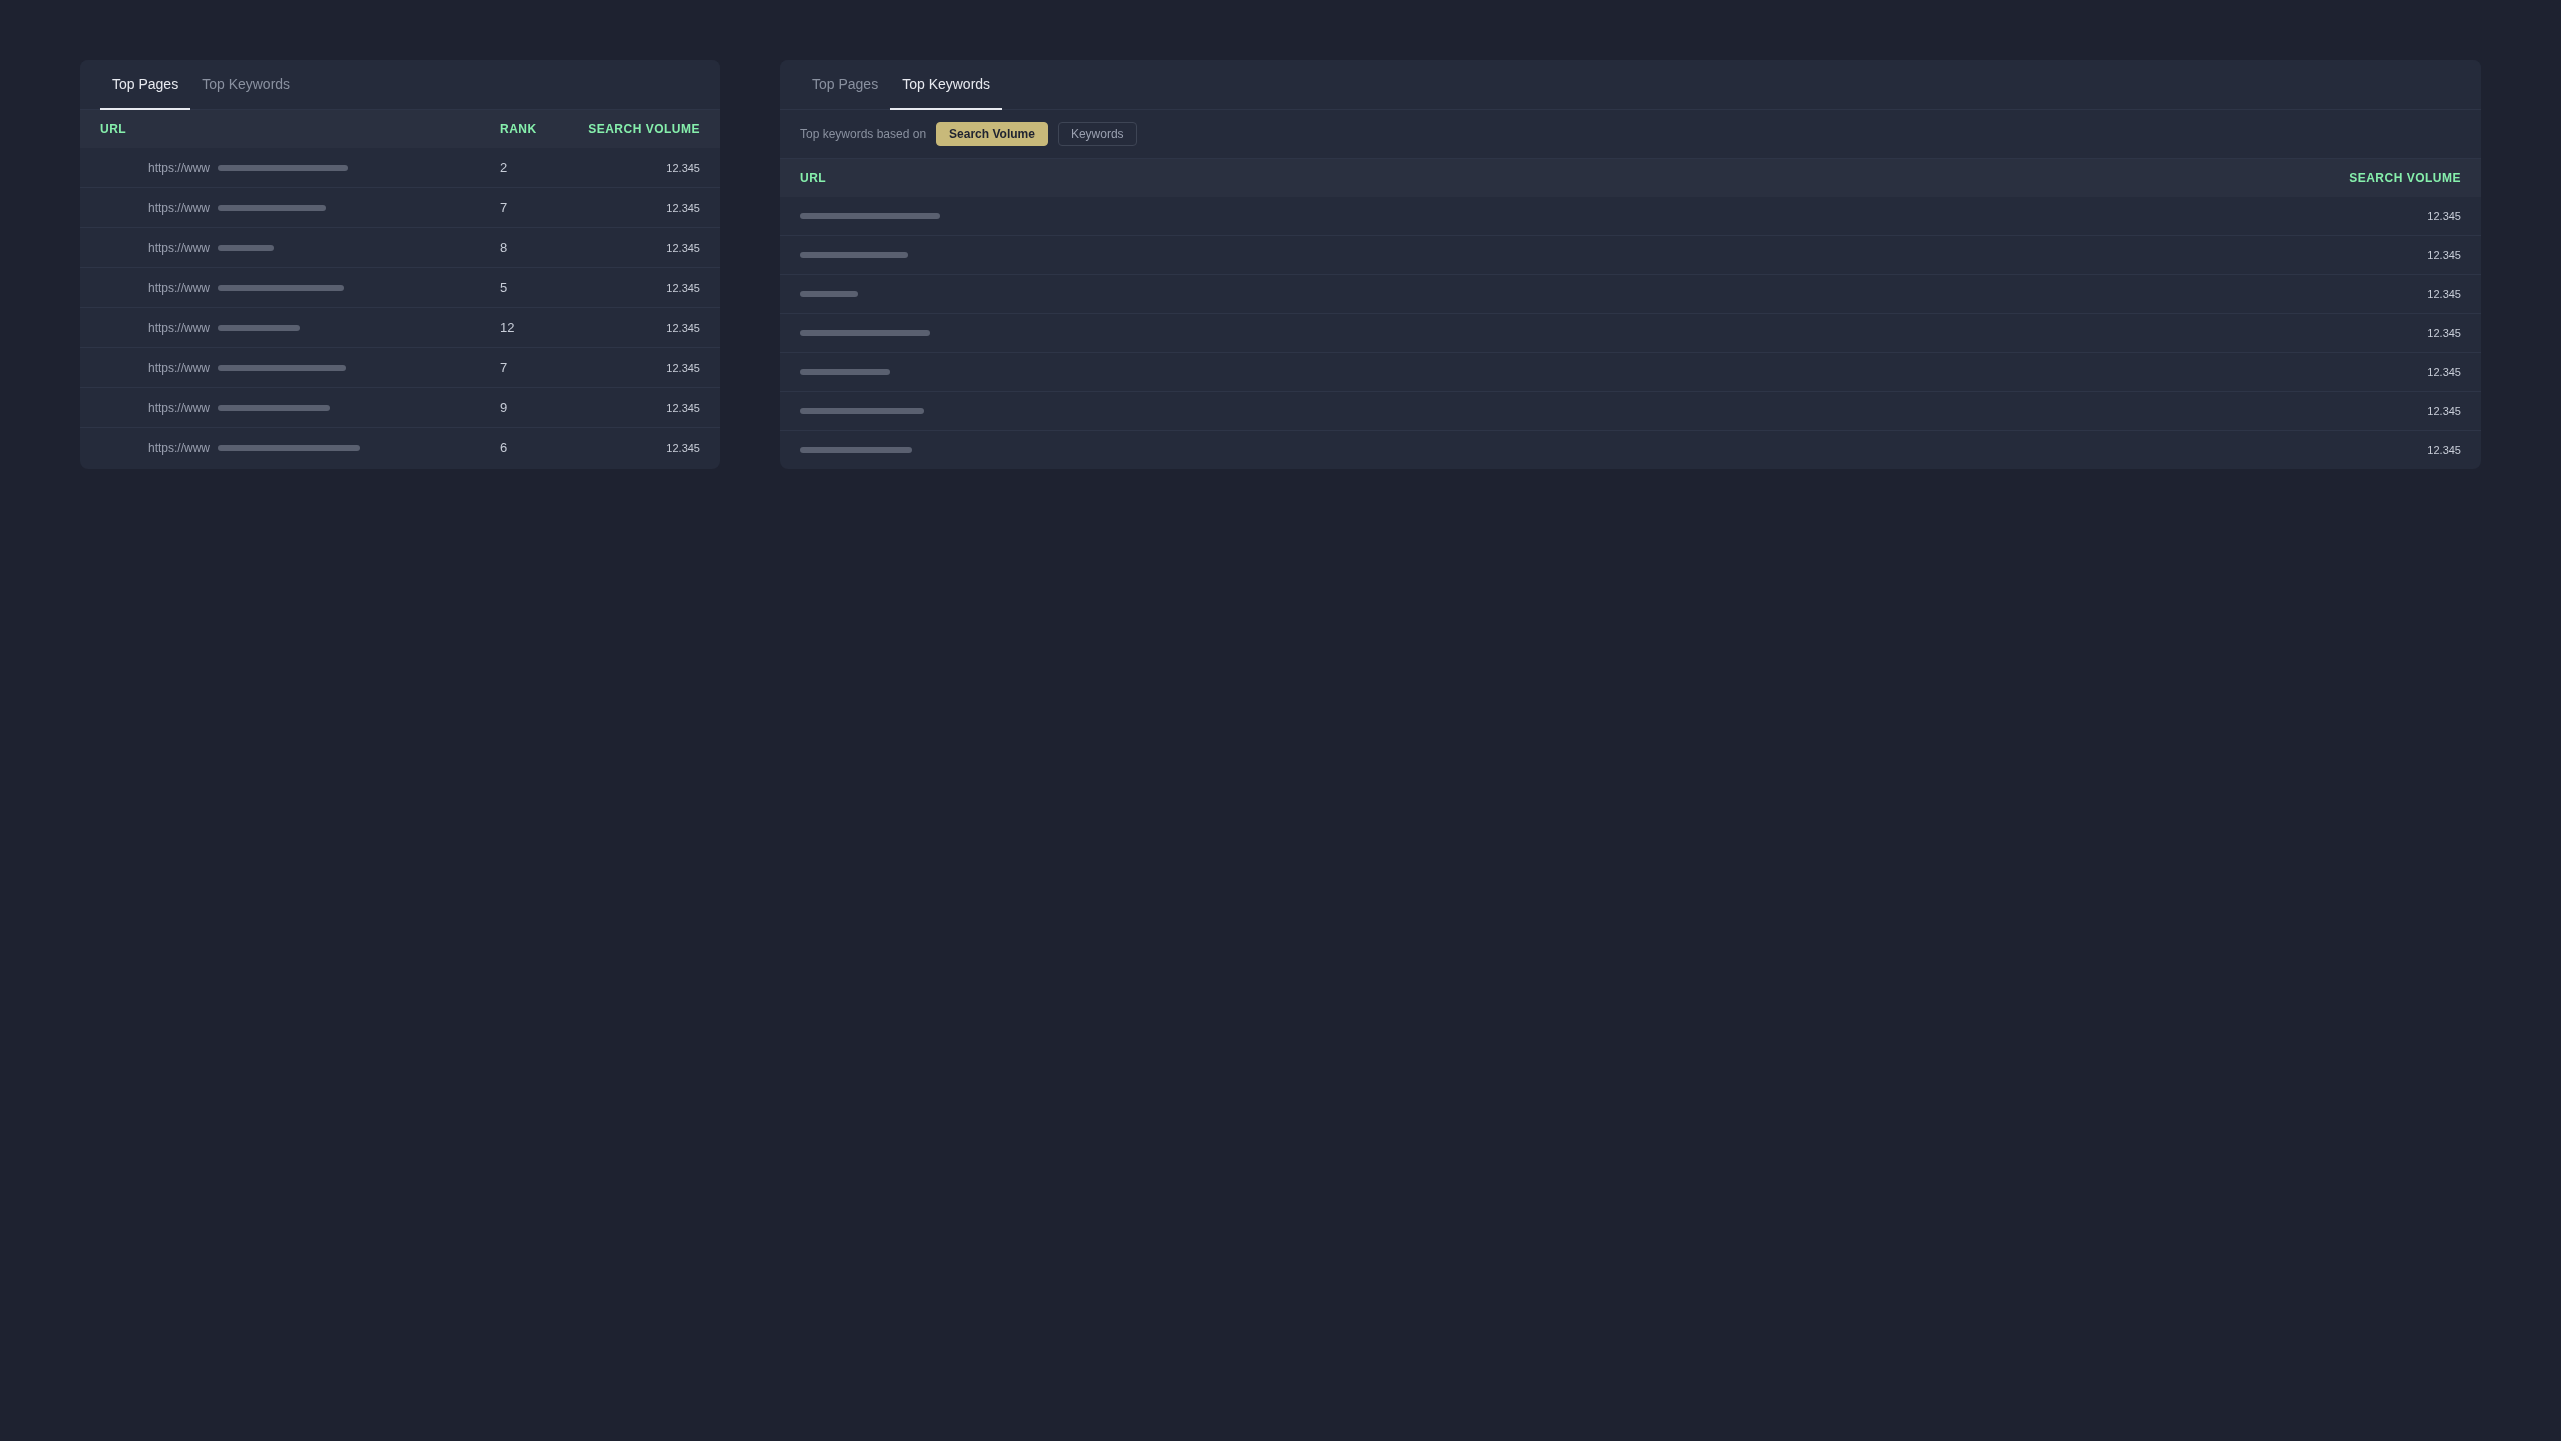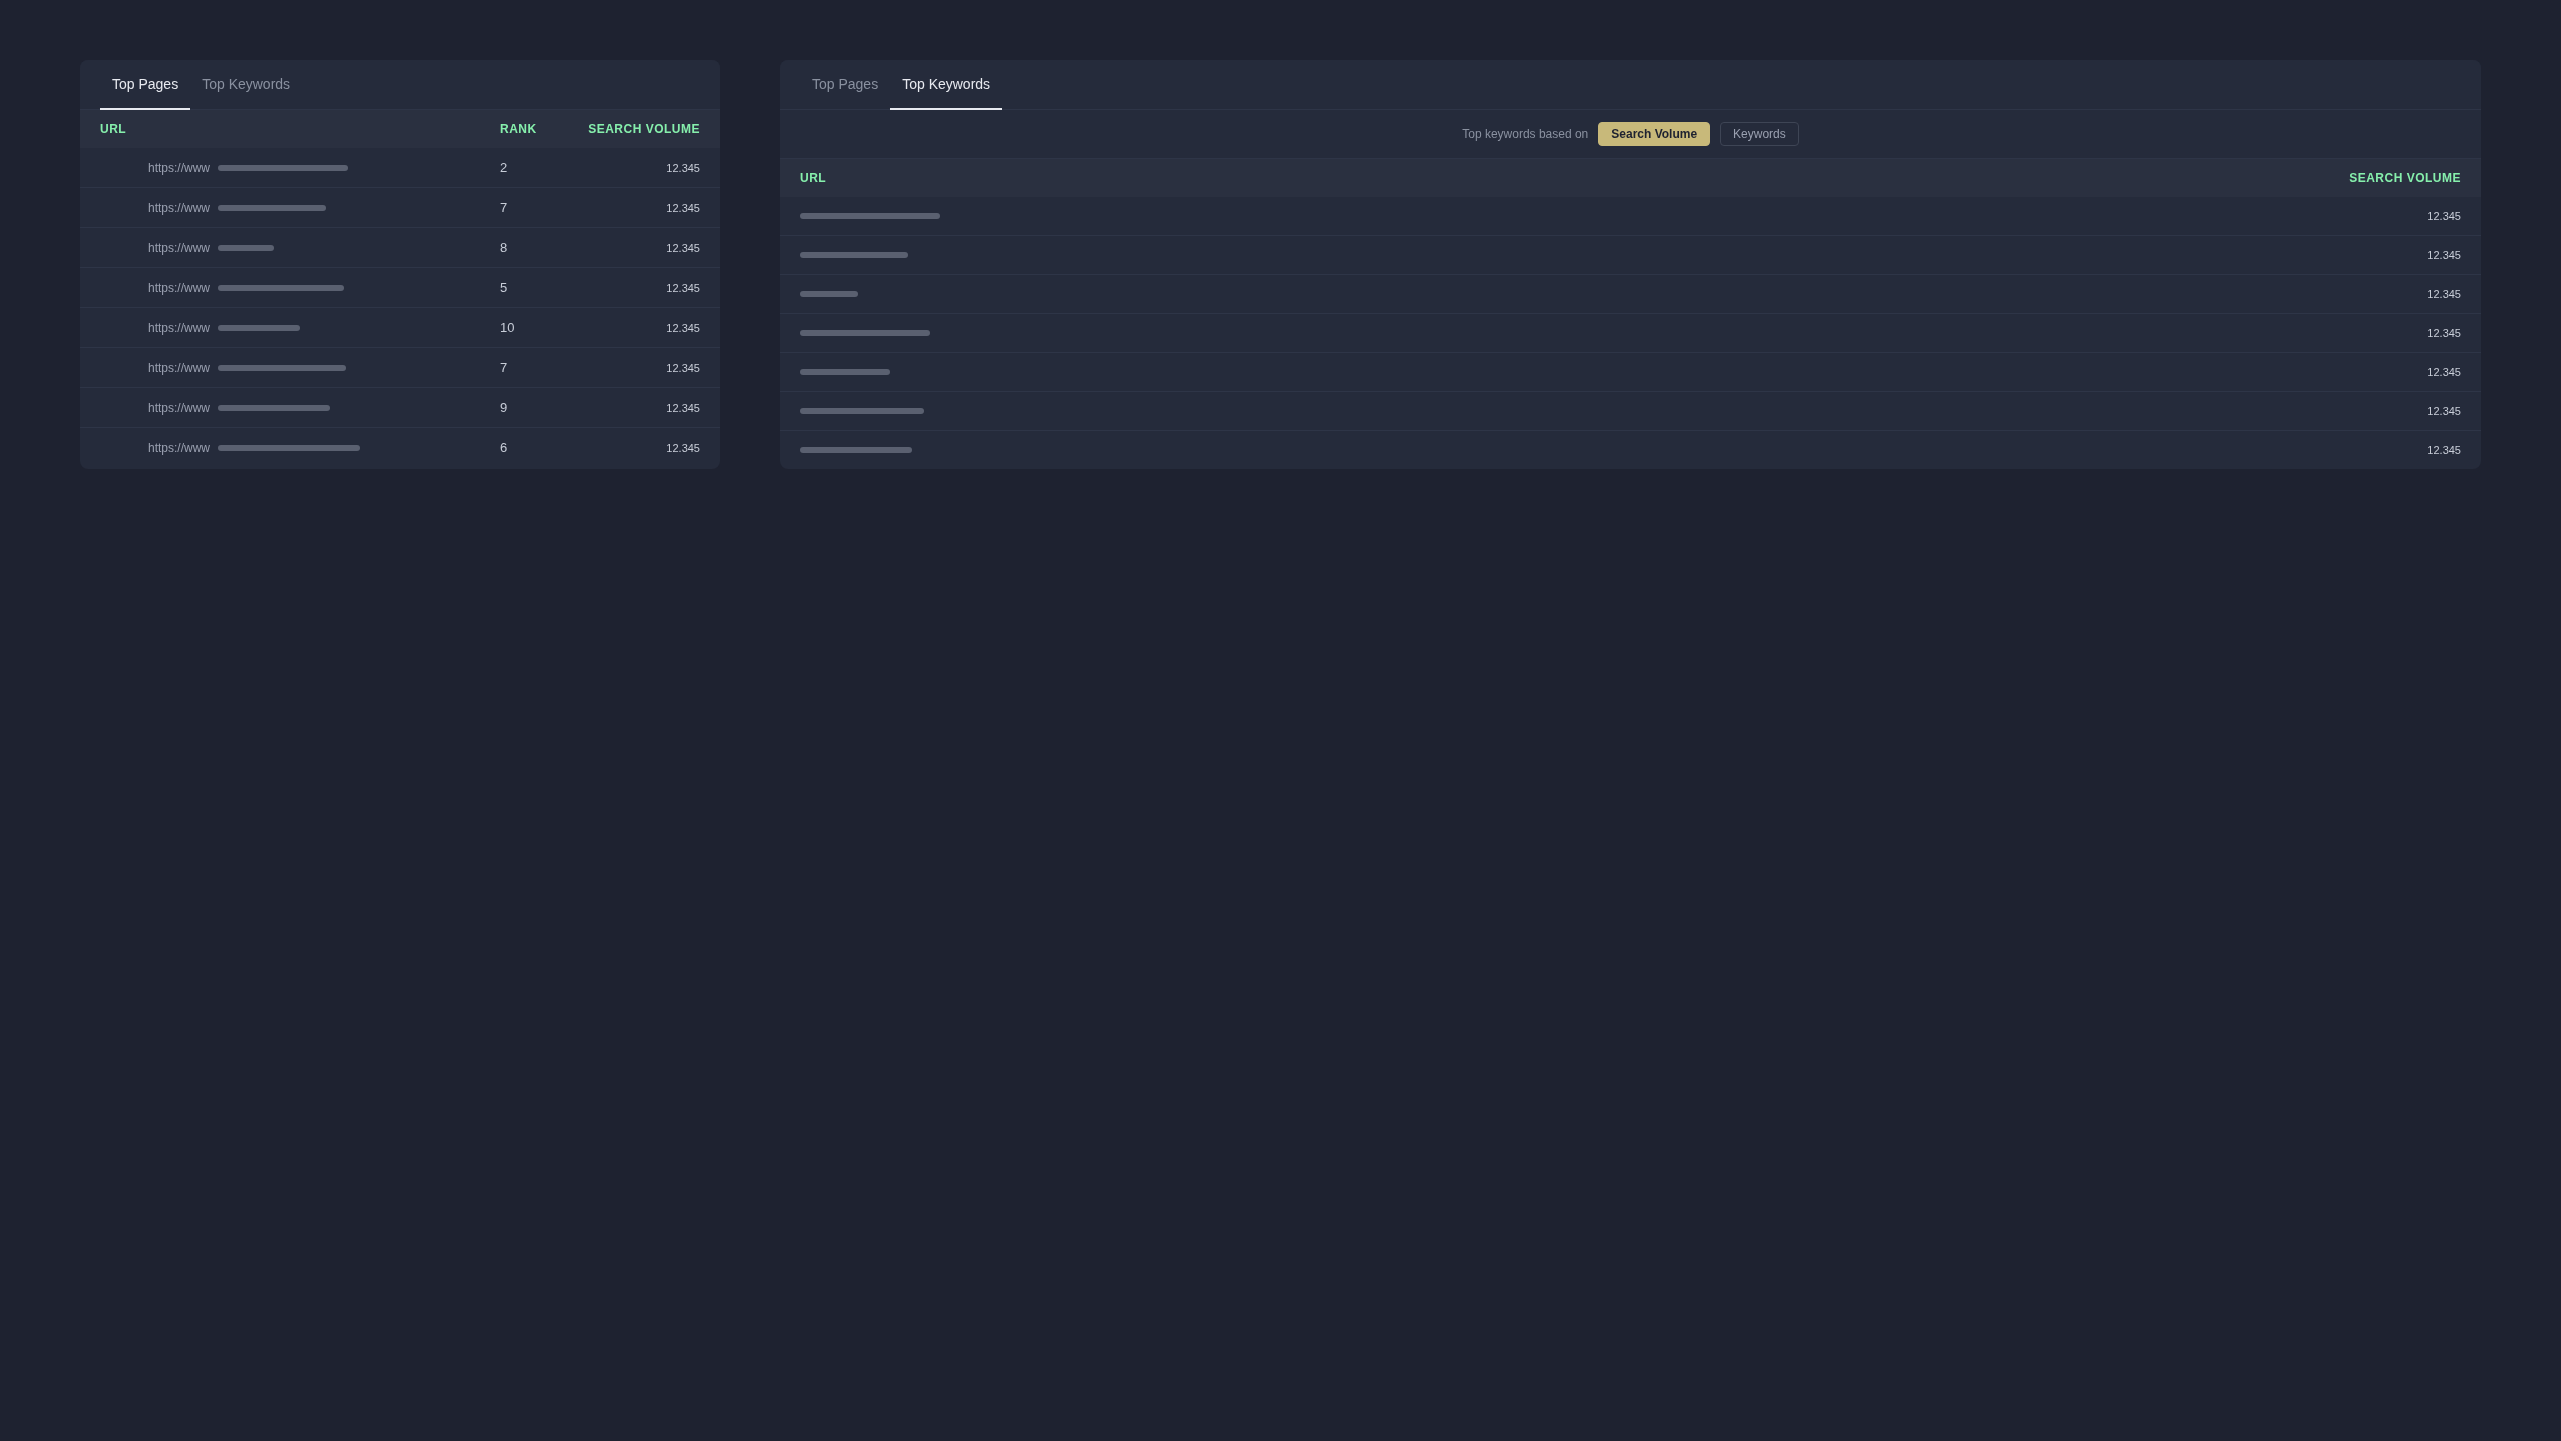--- a/index.html
+++ b/index.html
@@ -114,21 +114,20 @@
     }
     
     .filter-bar {
       display: flex;
       align-items: center;
       gap: 10px;
       padding: 12px 20px;
       font-size: 12px;
       color: #8a91a0;
       border-bottom: 1px solid #2e3547;
-      justify-content: center;
     }
     .filter-btn {
       padding: 4px 12px;
       border-radius: 4px;
       font-size: 12px;
       cursor: pointer;
       border: 1px solid #3e4555;
     }
     .filter-btn.active {
       background: #c8b97a;
@@ -194,21 +193,21 @@
       <span class="bar" style="width:126px;"></span>
     </div>
     <div class="rank-cell">5</div>
     <div class="volume-cell">12.345</div>
   </div>
           <div class="table-row left-table-row">
     <div class="url-cell">
       <span class="url-text">https://www</span>
       <span class="bar" style="width:82px;"></span>
     </div>
-    <div class="rank-cell">10</div>
+    <div class="rank-cell">12</div>
     <div class="volume-cell">12.345</div>
   </div>
           <div class="table-row left-table-row">
     <div class="url-cell">
       <span class="url-text">https://www</span>
       <span class="bar" style="width:128px;"></span>
     </div>
     <div class="rank-cell">7</div>
     <div class="volume-cell">12.345</div>
   </div>

